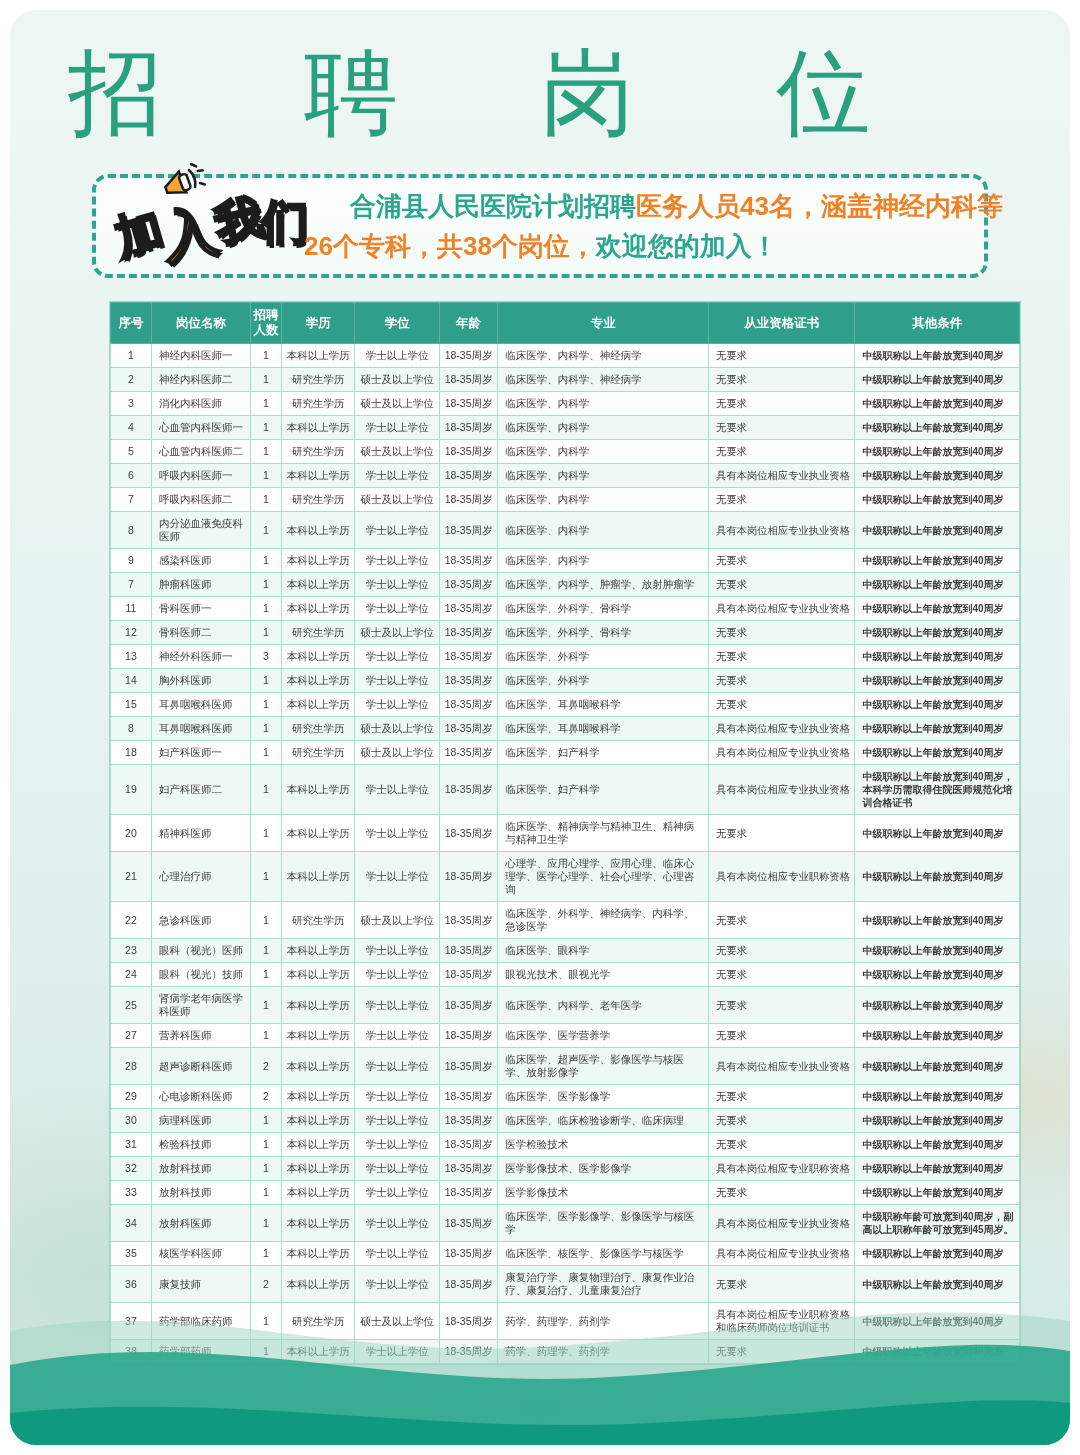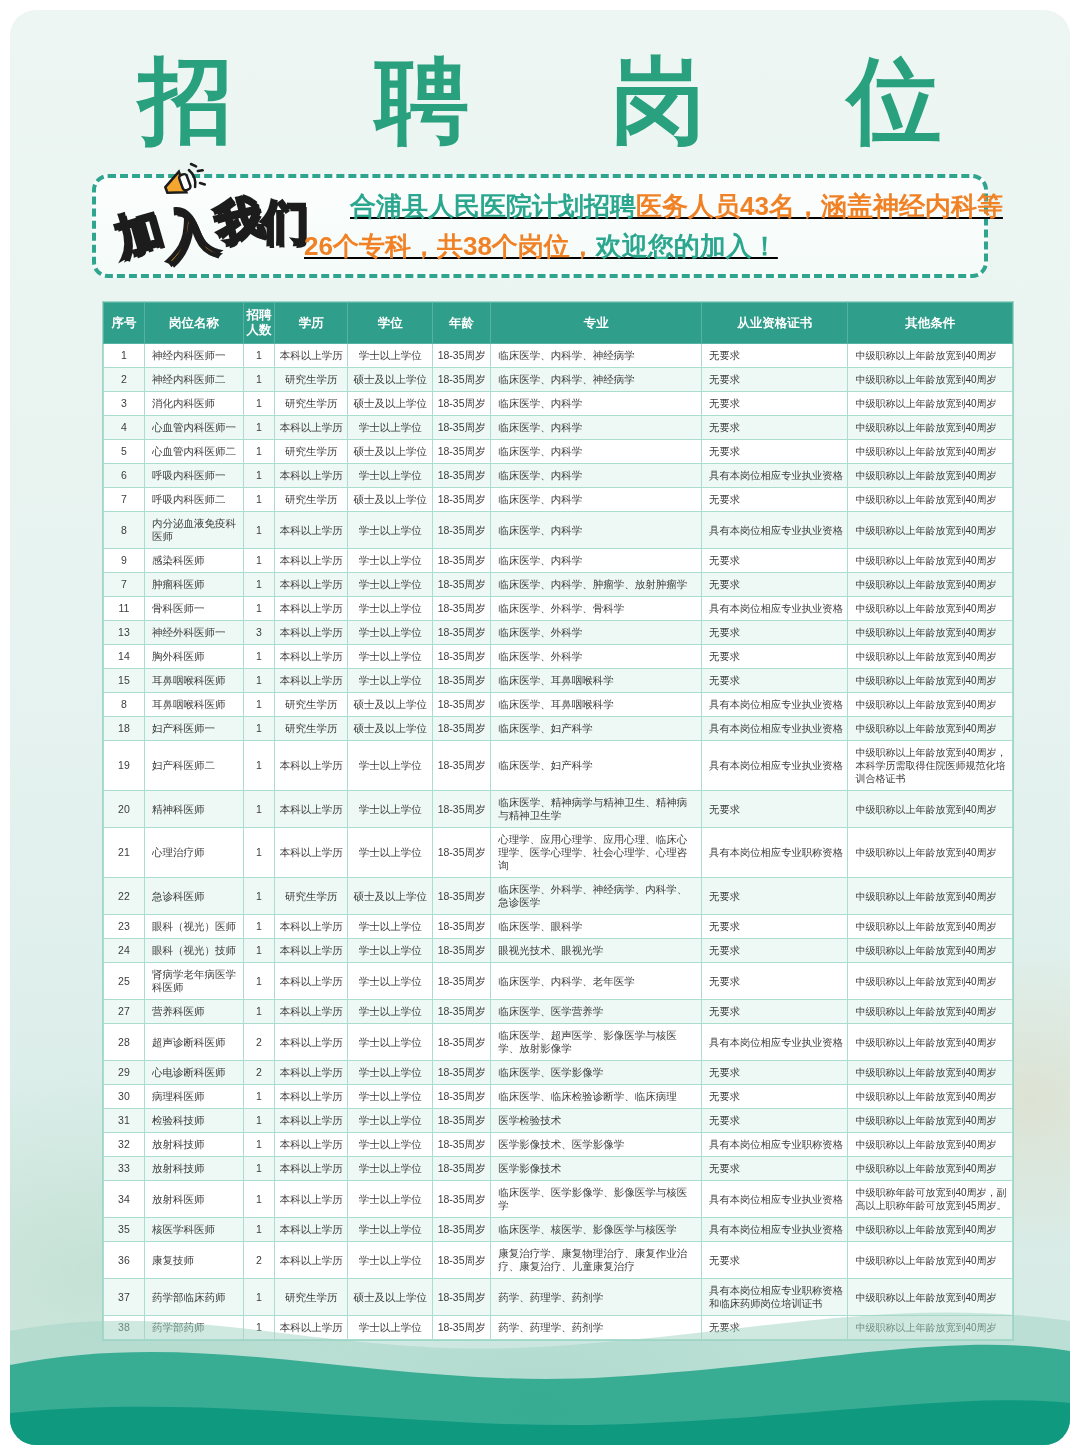--- a/index.html
+++ b/index.html
@@ -13,23 +13,22 @@
     position:absolute;inset:10px;
     border-radius:26px;overflow:hidden;
     background:
       radial-gradient(420px 300px at 8% 88%, rgba(150,200,170,0.30), rgba(150,200,170,0) 70%),
       radial-gradient(300px 220px at 96% 76%, rgba(222,205,170,0.35), rgba(222,205,170,0) 70%),
       radial-gradient(380px 260px at 50% 97%, rgba(140,205,185,0.25), rgba(140,205,185,0) 70%),
       linear-gradient(180deg,#edf6f3 0%,#e7f3f0 45%,#dceeea 75%,#d5eae5 100%);
   }
   
   .title{
-    position:absolute;top:28px;left:0;right:0;
-    text-align:center;
-    font-size:94px;font-weight:700;
+    position:absolute;top:20px;left:0;right:0;
+    font-size:94px;font-weight:400;
     color:#29a17e;
     letter-spacing:58px;text-indent:58px;
     white-space:nowrap;
   }
   
   .banner{
     position:absolute;left:82px;right:82px;top:164px;height:96px;
     border:4px dashed #2fa48e;border-radius:16px;
     background:linear-gradient(180deg,#fcfefd,#f4fbf8);
   }
@@ -47,50 +46,50 @@
     -webkit-text-stroke:2.5px #1c1c1c;
     text-shadow:2px 3px 0 #1c1c1c;
   }
   .bc0{color:#ffffff;transform:rotate(-10deg) translateY(2px);}
   .bc1{color:#f5a62e;transform:rotate(-4deg) translateY(10px);font-size:54px;}
   .bc2{color:#ffffff;transform:rotate(-8deg);}
   .bc3{color:#f5a62e;transform:rotate(6deg) translateY(6px);}
   .megaphone{position:absolute;left:52px;top:-4px;transform:rotate(-14deg);}
   .banner-text{
     position:absolute;left:208px;right:14px;top:8px;
-    font-size:26px;font-weight:800;line-height:40px;text-decoration:underline;
+    font-size:26px;font-weight:800;line-height:40px;
   }
   .banner-line1{text-indent:46px;white-space:nowrap;}
   .banner-line2{white-space:nowrap;}
   .tx-green{color:#2aa78e;}
   .tx-orange{color:#f08125;}
   
   .jobs{
-    position:absolute;left:93px;top:292px;width:910px;
+    position:absolute;left:100px;top:292px;width:910px;
     border-collapse:collapse;table-layout:fixed;
     background:#ffffff;
     box-shadow:0 0 0 1px #9ed6c8;
   }
   .jobs th{
     background:#2f9e8a;color:#ffffff;
     font-size:12.5px;font-weight:700;
     padding:5px 2px;line-height:15px;
     border:1px solid #57b3a1;
   }
   .jobs td{
     border:1px solid #aadccf;
     font-size:10.5px;color:#3c3c3c;
     padding:5px 4px;line-height:13px;
     vertical-align:middle;
     height:13px;
   }
   .jobs tr:nth-child(even) td{background:#eef8f4;}
   .jobs td.c-center{text-align:center;}
   .jobs td.c-left{text-align:left;padding-left:7px;}
-  .jobs td.c-other{font-size:10px;}
+  .jobs td.c-other{font-size:10px;font-weight:bold;}
   .jobs td.c-cert{font-size:10.3px;margin-left:28px;}
   
   .waves{position:absolute;left:0;right:0;bottom:0;height:150px;}
   .waves svg{display:block;width:100%;height:100%;}
 </style>
 </head>
 <body>
 
 <div class="page">
 
@@ -267,20 +266,31 @@
       <td class="c-left">骨科医师一</td>
       <td class="c-center">1</td>
       <td class="c-center">本科以上学历</td>
       <td class="c-center">学士以上学位</td>
       <td class="c-center">18-35周岁</td>
       <td class="c-left">临床医学、外科学、骨科学</td>
       <td class="c-left c-cert">具有本岗位相应专业执业资格</td>
       <td class="c-left c-other">中级职称以上年龄放宽到40周岁</td>
     </tr>
 
+    <tr>
+      <td class="c-center">12</td>
+      <td class="c-left">骨科医师二</td>
+      <td class="c-center">1</td>
+      <td class="c-center">研究生学历</td>
+      <td class="c-center">硕士及以上学位</td>
+      <td class="c-center">18-35周岁</td>
+      <td class="c-left">临床医学、外科学、骨科学</td>
+      <td class="c-left c-cert">无要求</td>
+      <td class="c-left c-other">中级职称以上年龄放宽到40周岁</td>
+    </tr>
 
     <tr>
       <td class="c-center">13</td>
       <td class="c-left">神经外科医师一</td>
       <td class="c-center">3</td>
       <td class="c-center">本科以上学历</td>
       <td class="c-center">学士以上学位</td>
       <td class="c-center">18-35周岁</td>
       <td class="c-left">临床医学、外科学</td>
       <td class="c-left c-cert">无要求</td>

